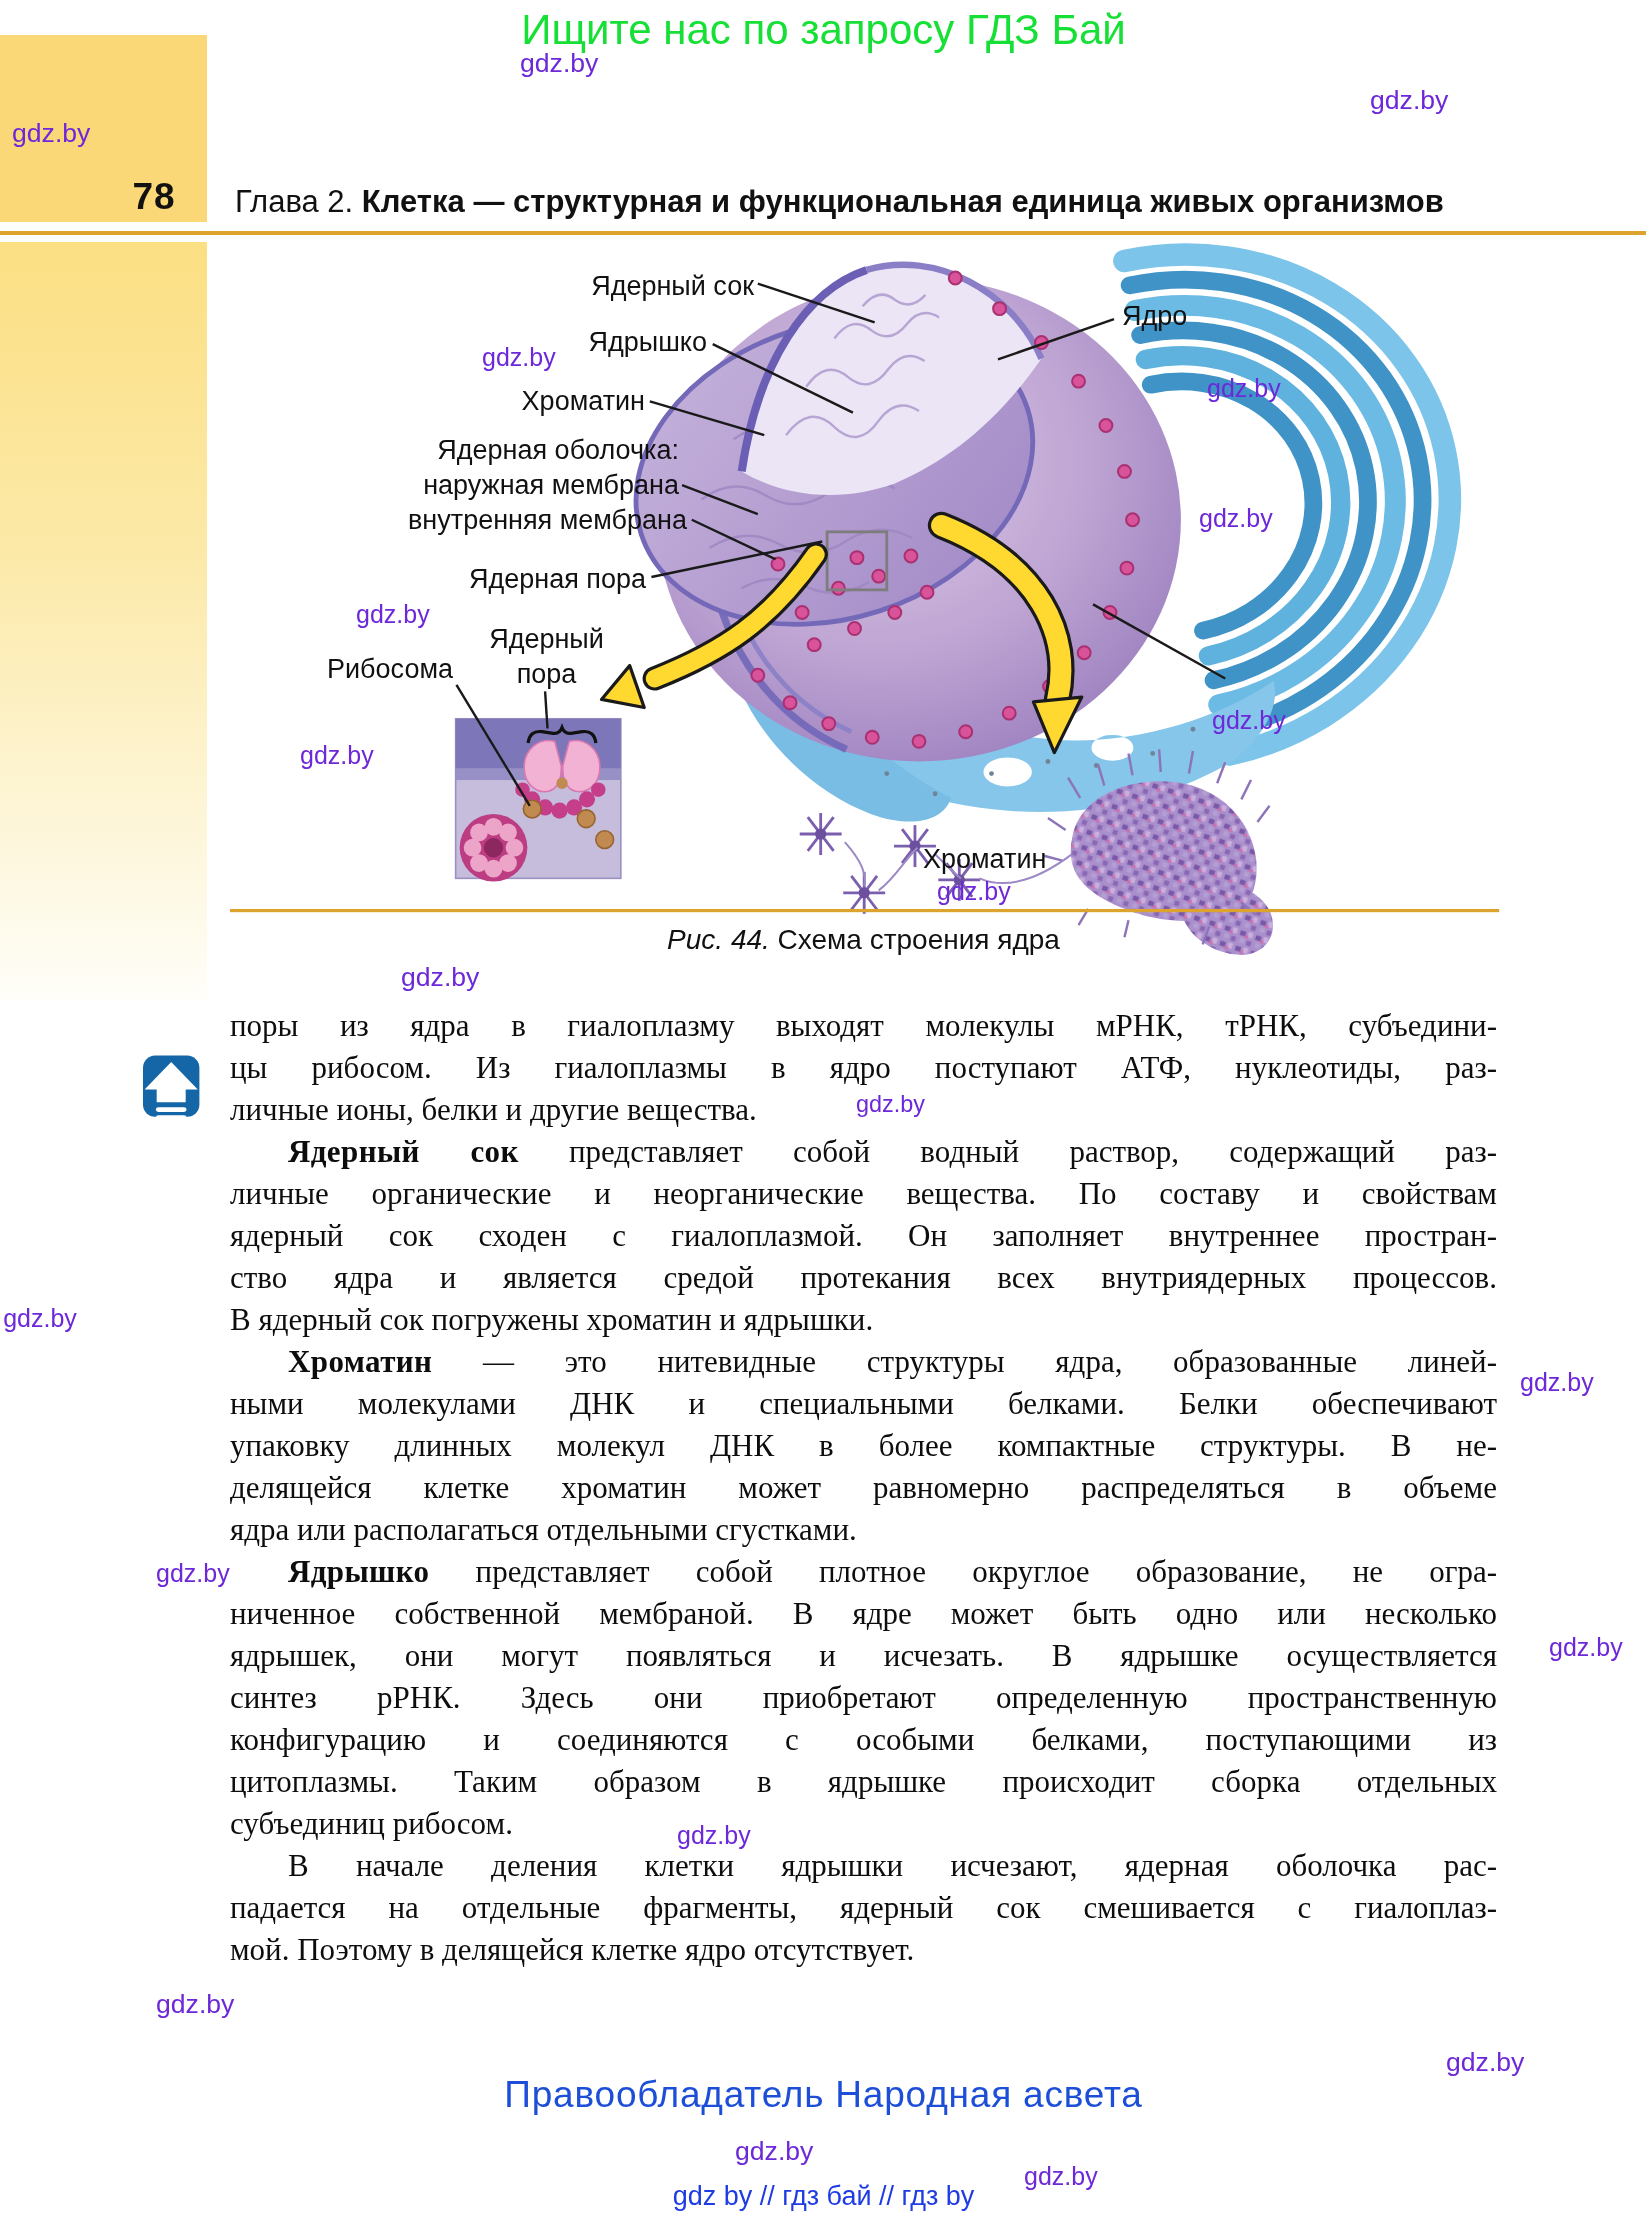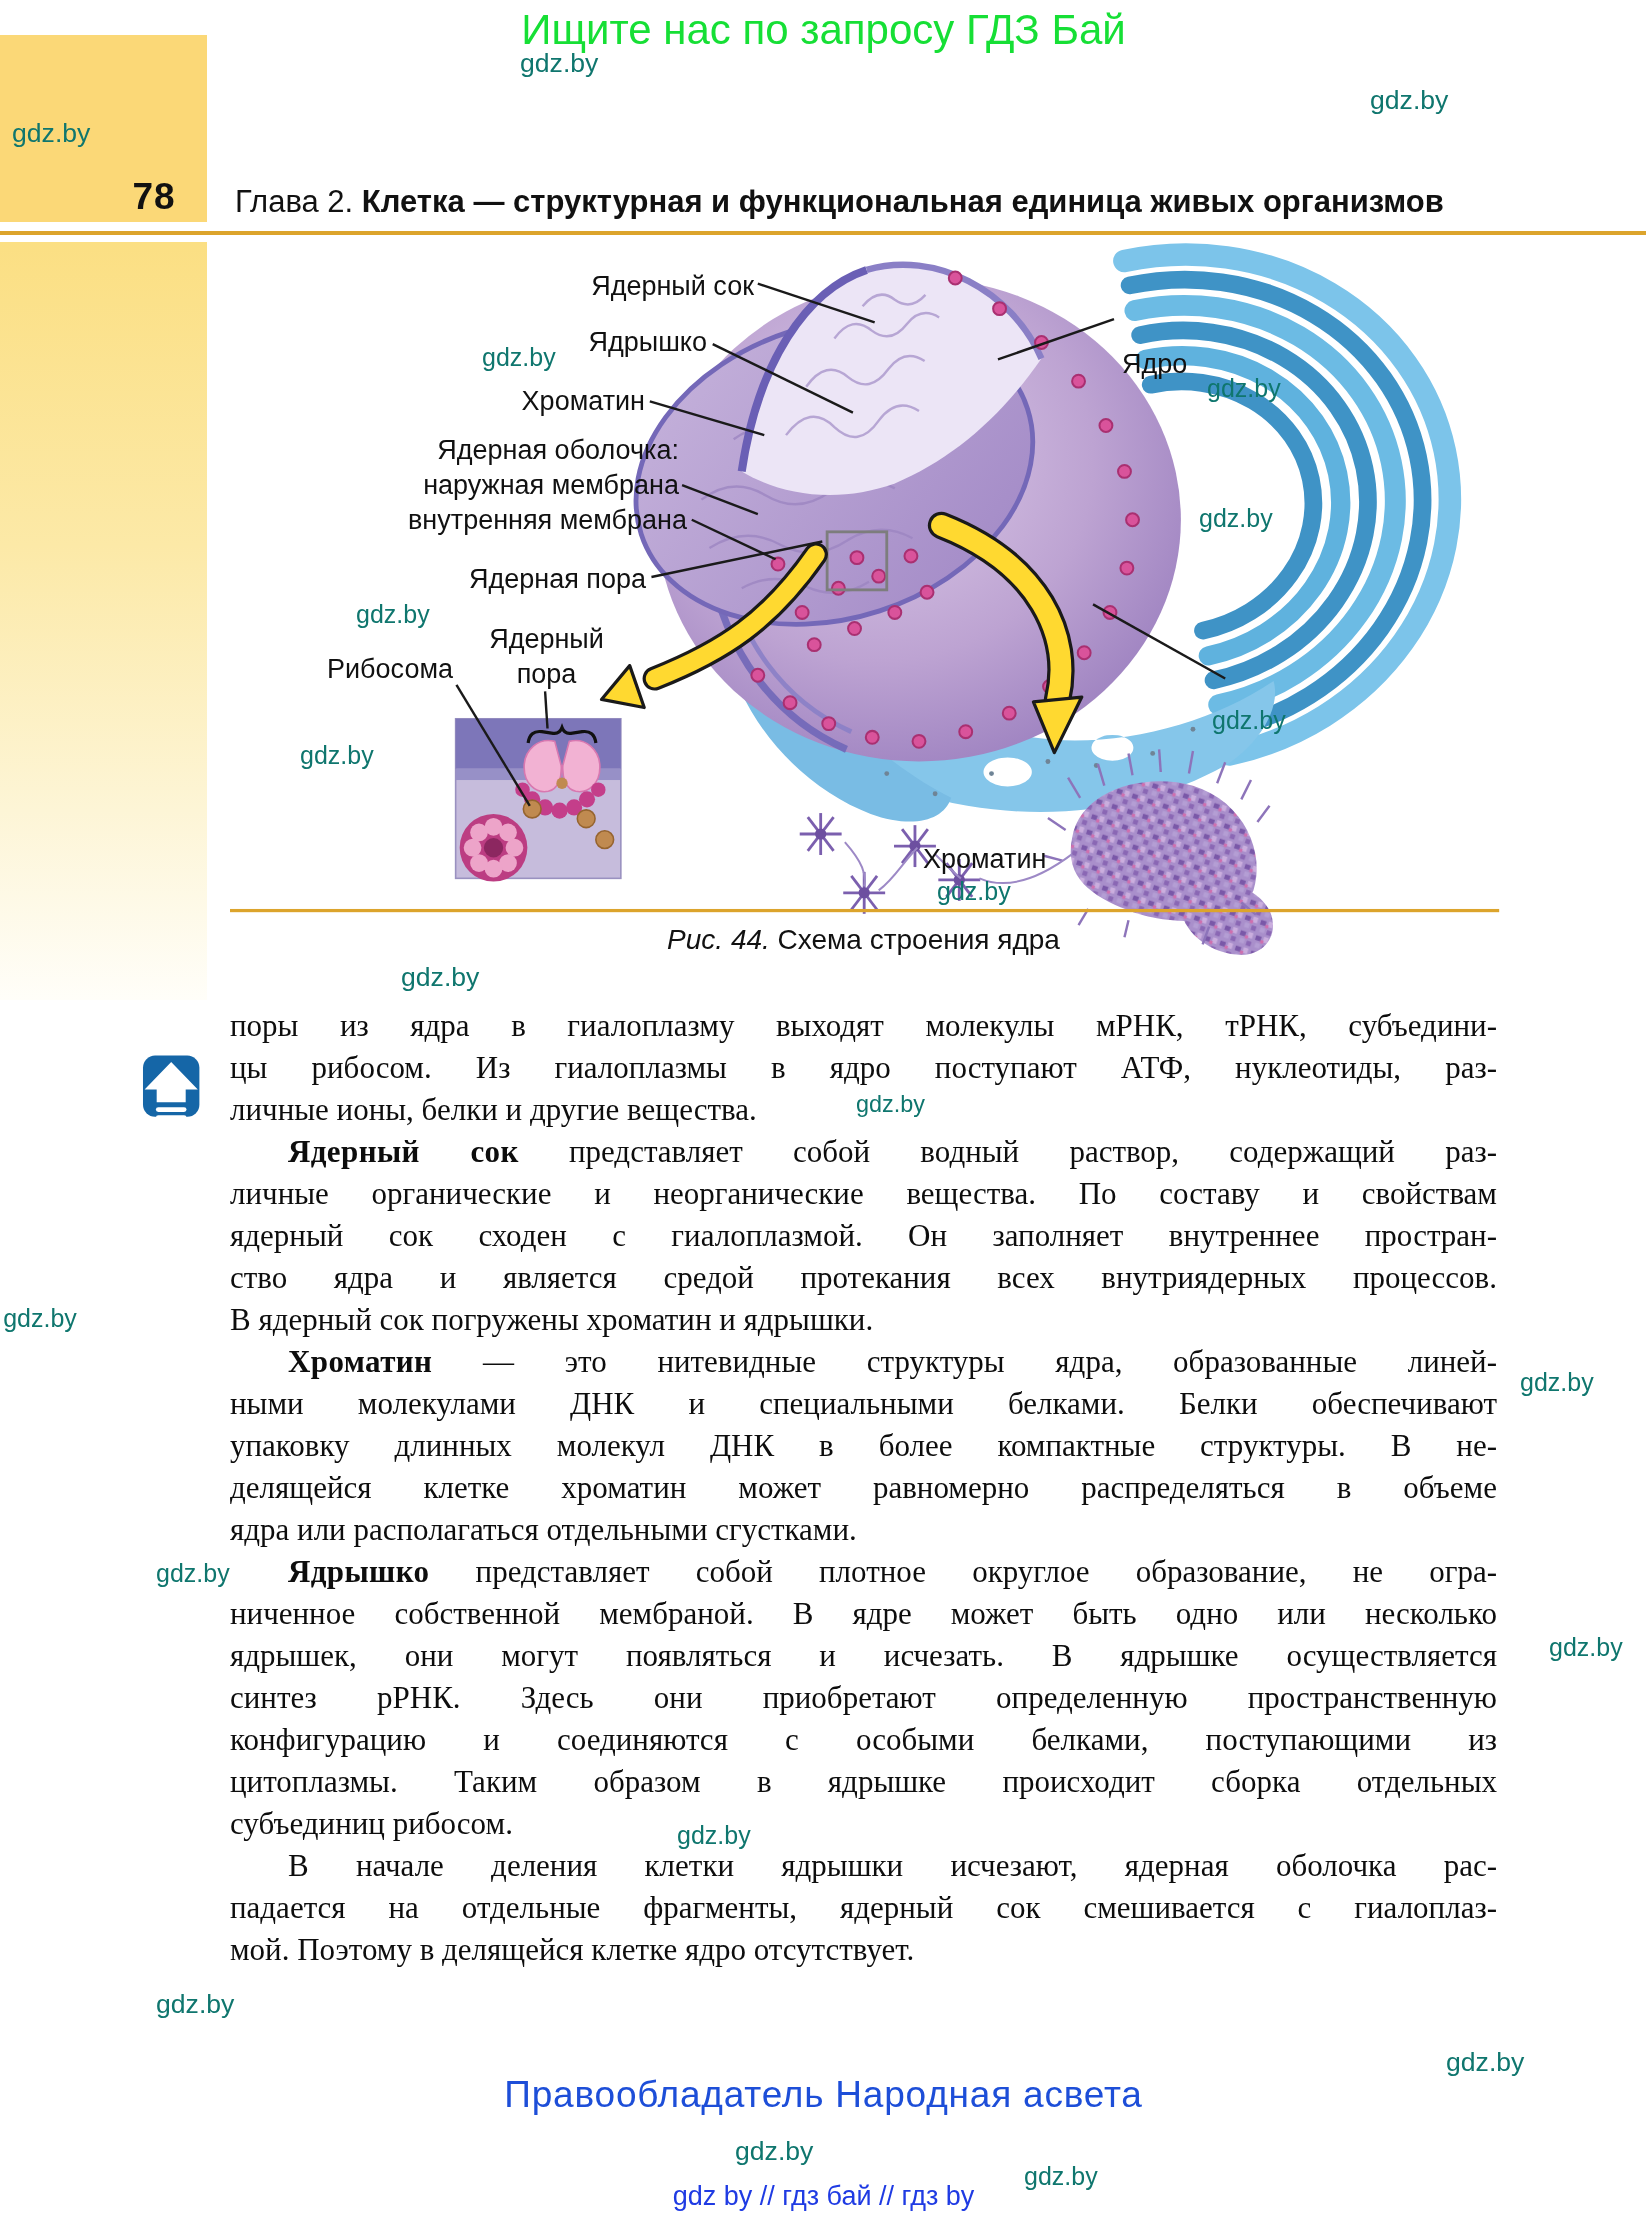--- a/index.html
+++ b/index.html
@@ -1,18 +1,18 @@
 <!DOCTYPE html>
 <html style="font-size:13px"><head>
 <meta charset="utf-8">
 <style>
   html,body{margin:0;padding:0;background:#fff;}
   #page{position:relative;width:1647px;height:2216px;background:#ffffff;overflow:hidden;
         font-family:"Liberation Sans",sans-serif;color:#111;}
-  .wm{position:absolute;color:#0f766e;font-family:"Liberation Sans",sans-serif;white-space:nowrap;}
+  .wm{position:absolute;color:#6d28d9;font-family:"Liberation Sans",sans-serif;white-space:nowrap;}
   .banner{position:absolute;top:6.4px;left:0;width:100%;text-align:center;font-size:42px;font-weight:500;}
   .yellow-block{position:absolute;left:0;top:35px;width:207px;height:187px;background:#fbd877;}
   .gold-rule{position:absolute;left:0;top:231px;width:100%;height:4px;background:#dca42c;}
   .left-strip{position:absolute;left:0;top:242px;width:207px;height:758px;
               background:linear-gradient(180deg,#fbdf83 0%,#fce9a7 40%,#fdf5d6 75%,#fffef9 100%);}
   .pagenum{position:absolute;left:121px;top:176px;width:66px;text-align:center;
            font-size:37px;font-weight:bold;letter-spacing:0.8px;}
   .chapter{position:absolute;left:235px;top:184px;font-size:31px;white-space:nowrap;}
   .chapter b{font-weight:bold;}
   .fig-label{position:absolute;font-size:27px;line-height:32px;color:#111;}
@@ -290,21 +290,21 @@
 
     <g>
       <rect x="177" y="1310" width="70" height="76" rx="15" fill="#1566a7"></rect>
       <path d="M212 1318 L245 1352 L230 1352 L230 1368 L194 1368 L194 1352 L179 1352 Z" fill="#fff"></path>
       <rect x="193" y="1374" width="38" height="6" rx="3" fill="#fff"></rect>
       <rect x="193" y="1384" width="38" height="6" rx="3" fill="#fff"></rect>
     </g>
   </svg>
 
   <div class="fig-label r" style="left:516px;top:270px;width:238px;">Ядерный сок</div>
-  <div class="fig-label" style="left:1122px;top:300px;margin-top:48px;">Ядро</div>
+  <div class="fig-label" style="left:1122px;top:300px;">Ядро</div>
   <div class="fig-label r" style="left:564px;top:326px;width:143px;">Ядрышко</div>
   <div class="fig-label r" style="left:500px;top:385px;width:145px;">Хроматин</div>
   <div class="fig-label r" style="left:387px;top:434px;width:292px;">Ядерная оболочка:</div>
   <div class="fig-label r" style="left:379px;top:469px;width:300px;">наружная мембрана</div>
   <div class="fig-label r" style="left:371px;top:504px;width:316px;">внутренняя мембрана</div>
   <div class="fig-label r" style="left:451px;top:563px;width:195px;">Ядерная пора</div>
   <div class="fig-label c" style="left:476px;top:622px;width:141px;line-height:35px;">
     <div>Ядерный</div>
     <div>пора</div>
   </div>

